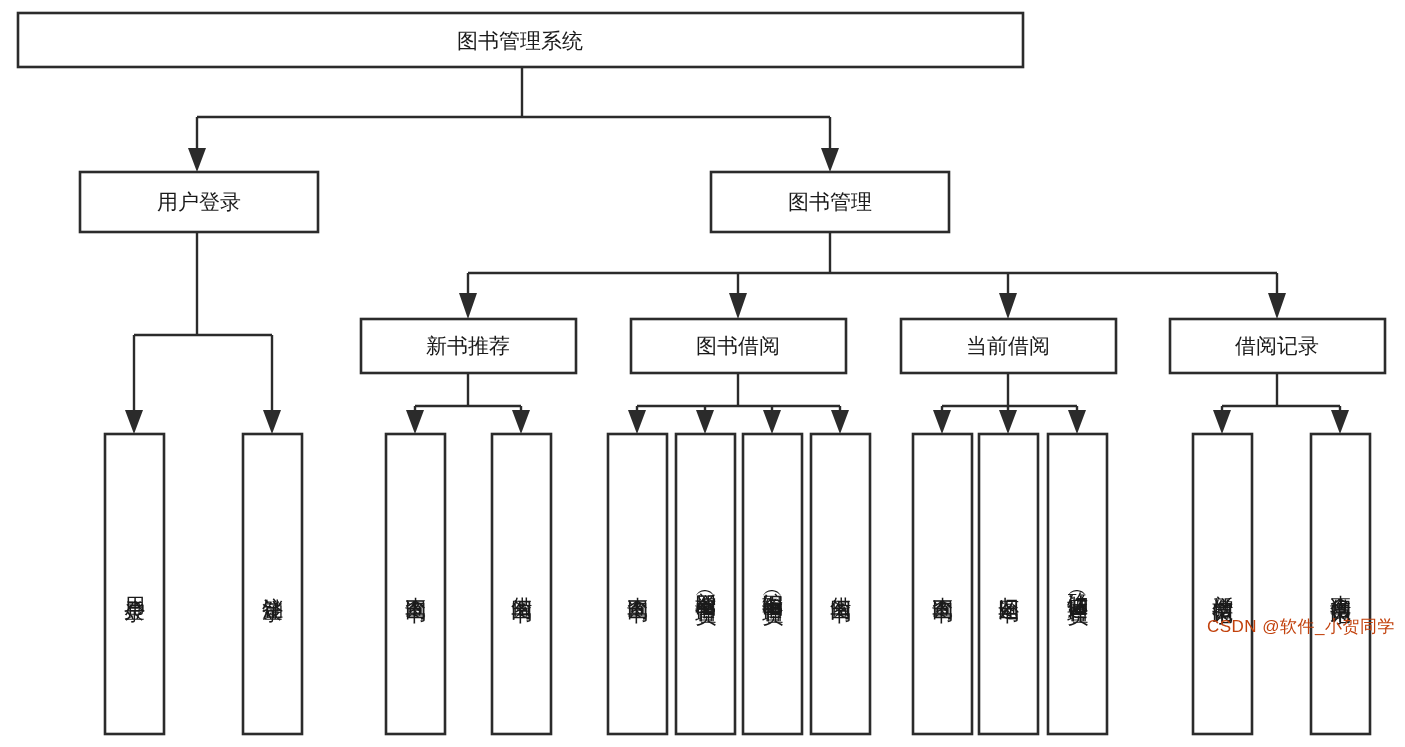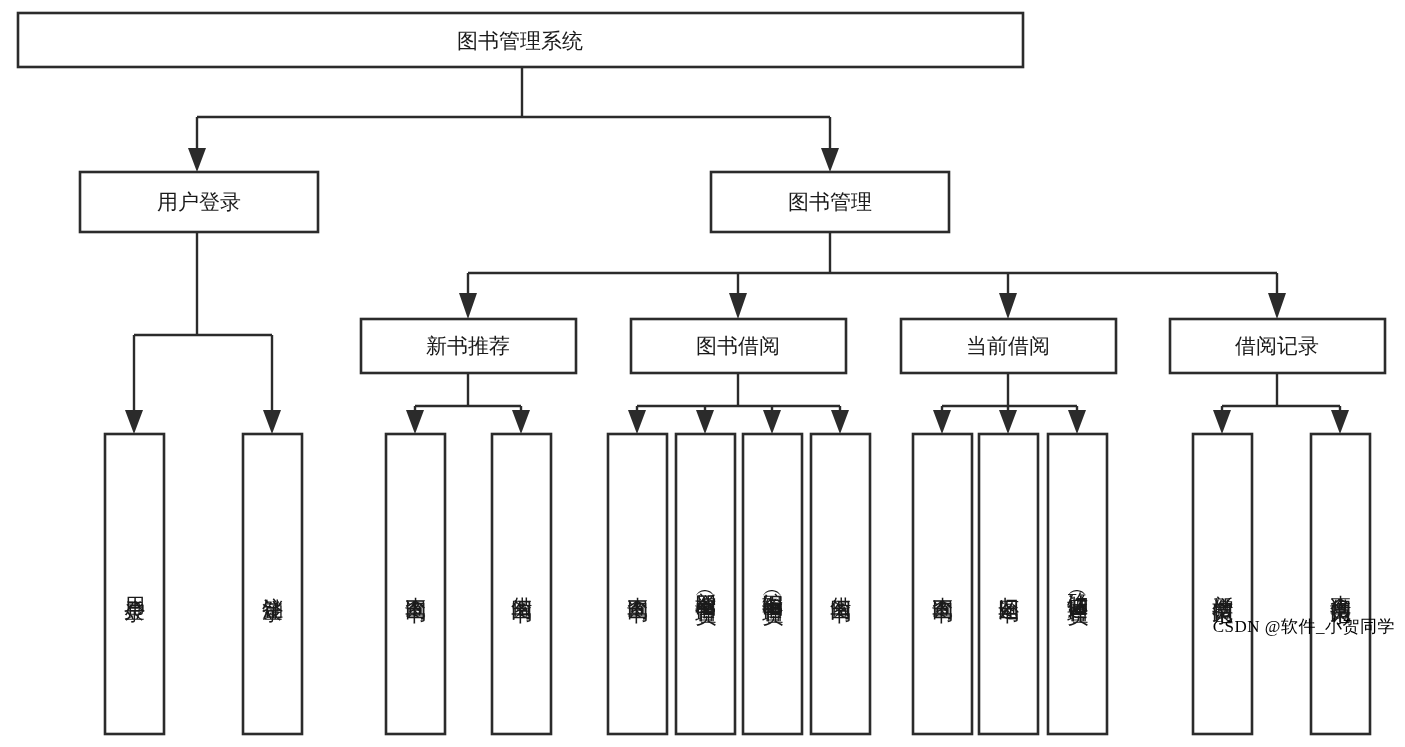--- a/index.html
+++ b/index.html
@@ -61,23 +61,23 @@
     color: #1a1a1a;
     letter-spacing: 2px;
     white-space: nowrap;
     pointer-events: none;
     box-sizing: border-box;
   }
   #watermark {
     position: absolute;
     right: 10px;
     bottom: 6px;
-    font-family: Liberation Serif, serif;
+    font-family: Liberation Sans, sans-serif;
     font-size: 17px;
-    color: #000000;
+    color: #c2410c;
     letter-spacing: 0.5px;
     white-space: nowrap;
     margin-left: 39px;
   }
 </style>
 </head>
 <body>
 
 <div id="diagram-root">
 

